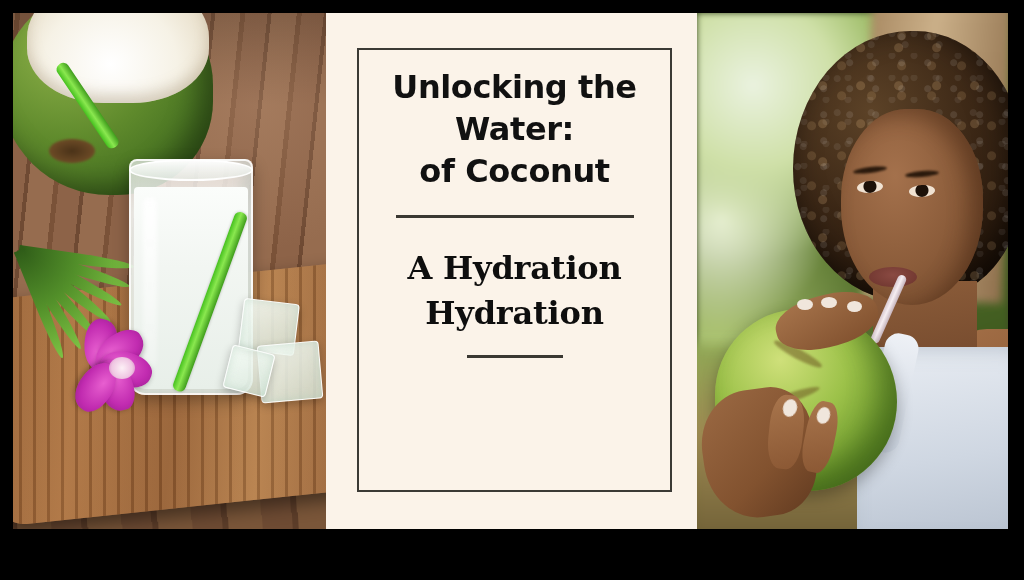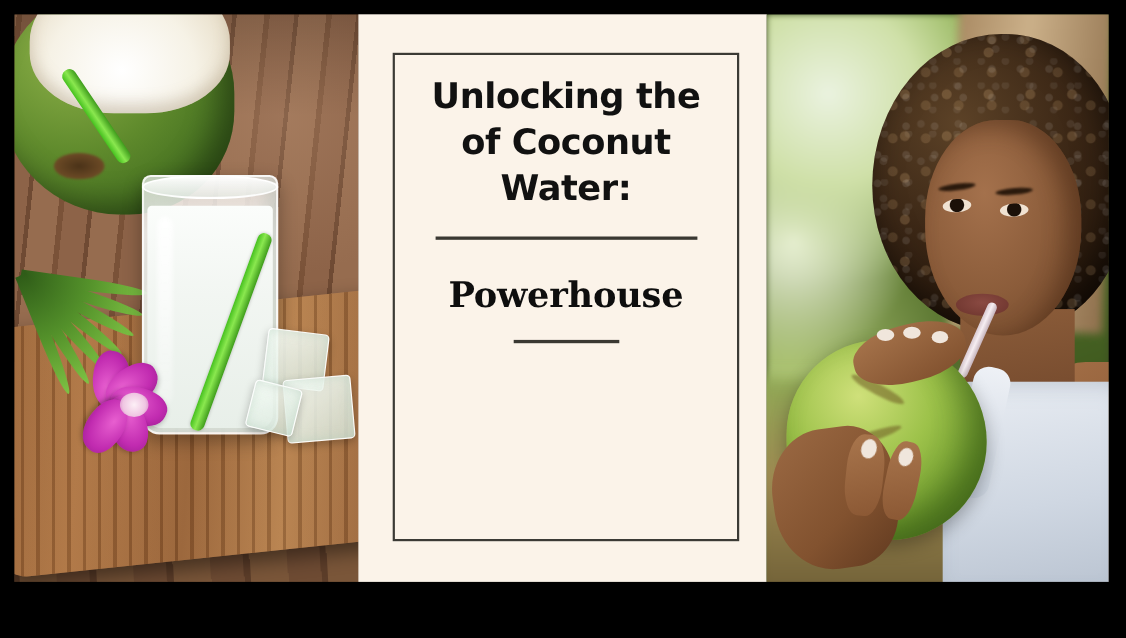--- a/index.html
+++ b/index.html
@@ -587,28 +587,29 @@
 
   <div class="center-panel">
     <div class="panel-body"></div>
     <div class="panel-foot"></div>
 
     <div class="inner-border"></div>
 
     <div class="text-stack">
       <div class="headline">
         <div>Unlocking the</div>
+        <div>Water:</div>
         <div>of Coconut</div>
-        <div>Water:</div>
       </div>
 
       <div class="rule-long"></div>
 
       <div class="subhead">
-        <div>Powerhouse</div>
+        <div>A Hydration</div>
+        <div>Hydration</div>
       </div>
 
       <div class="rule-short"></div>
     </div>
   </div>
 
   <div class="photo-right">
     <div class="foliage"></div>
     <div class="tree-trunk"></div>
     <div class="ground-blur"></div>

